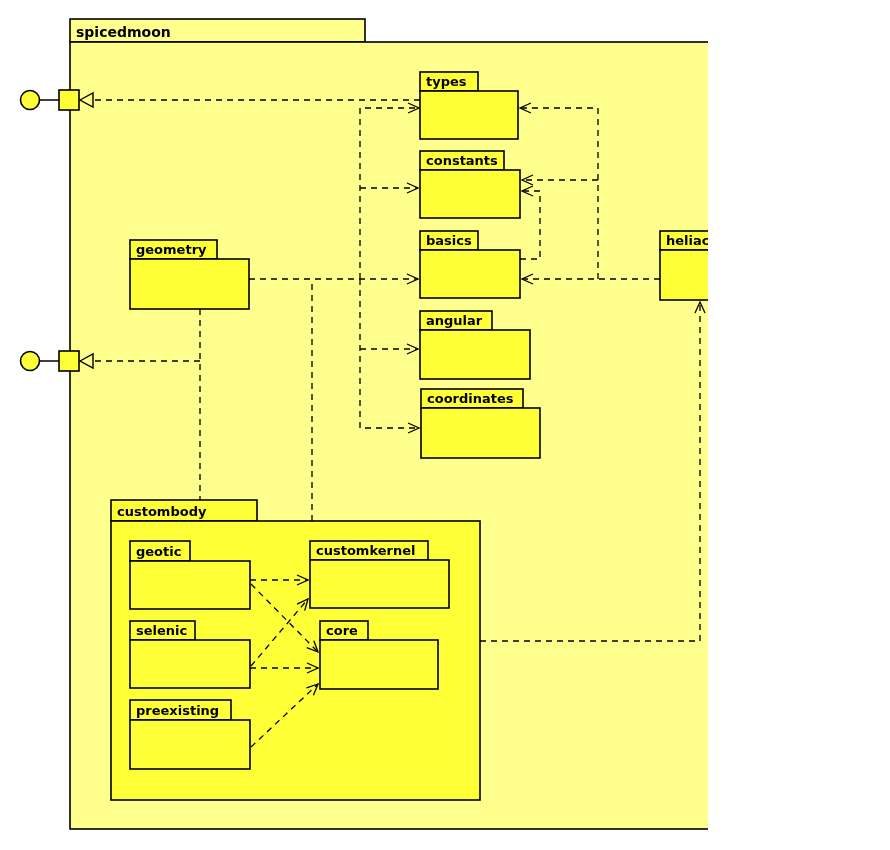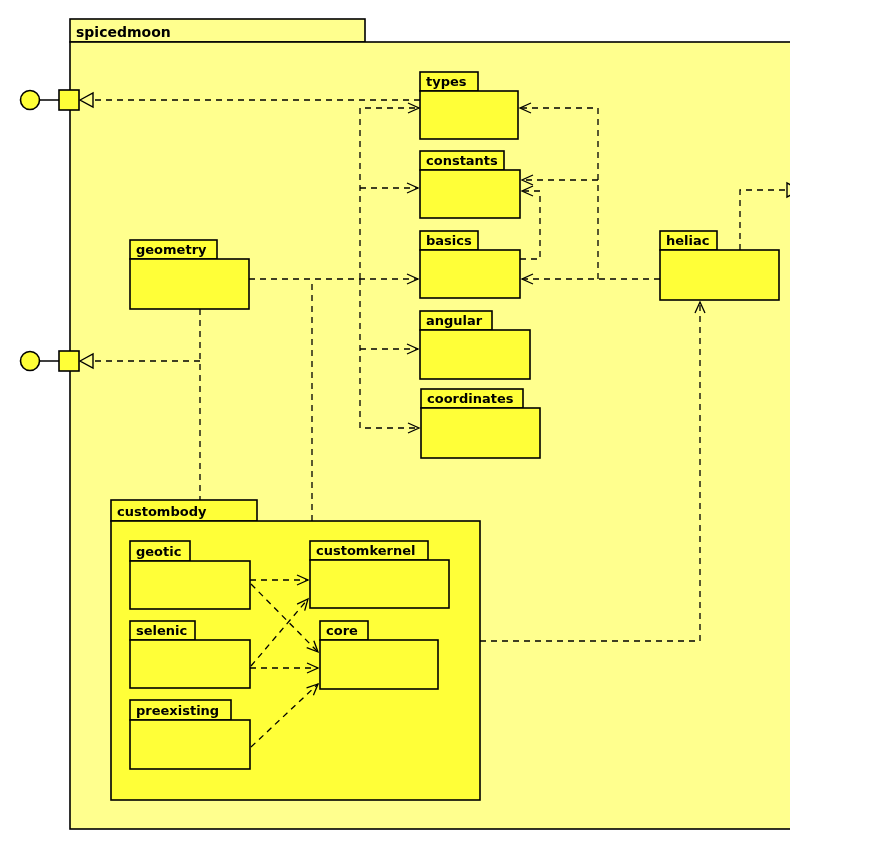--- a/index.html
+++ b/index.html
@@ -1,16 +1,16 @@
 <!DOCTYPE html>
 <html><head>
 <meta charset="utf-8">
 <style>
   html,body{margin:0;padding:0;background:#ffffff;}
-  .stage{position:relative;width:790px;height:850px;background:#ffffff;overflow:hidden;}
+  .stage{position:relative;width:708px;height:850px;background:#ffffff;overflow:hidden;}
   svg{display:block;}
   marker{overflow:visible;}
   .pkg-label{font-family:"DejaVu Sans","Liberation Sans",sans-serif;font-weight:bold;}
 </style>
 </head>
 <body>
 
 <div class="stage">
   <svg id="diagram-svg" width="890" height="850" viewBox="0 0 890 850" xmlns="http://www.w3.org/2000/svg">
     <defs>

